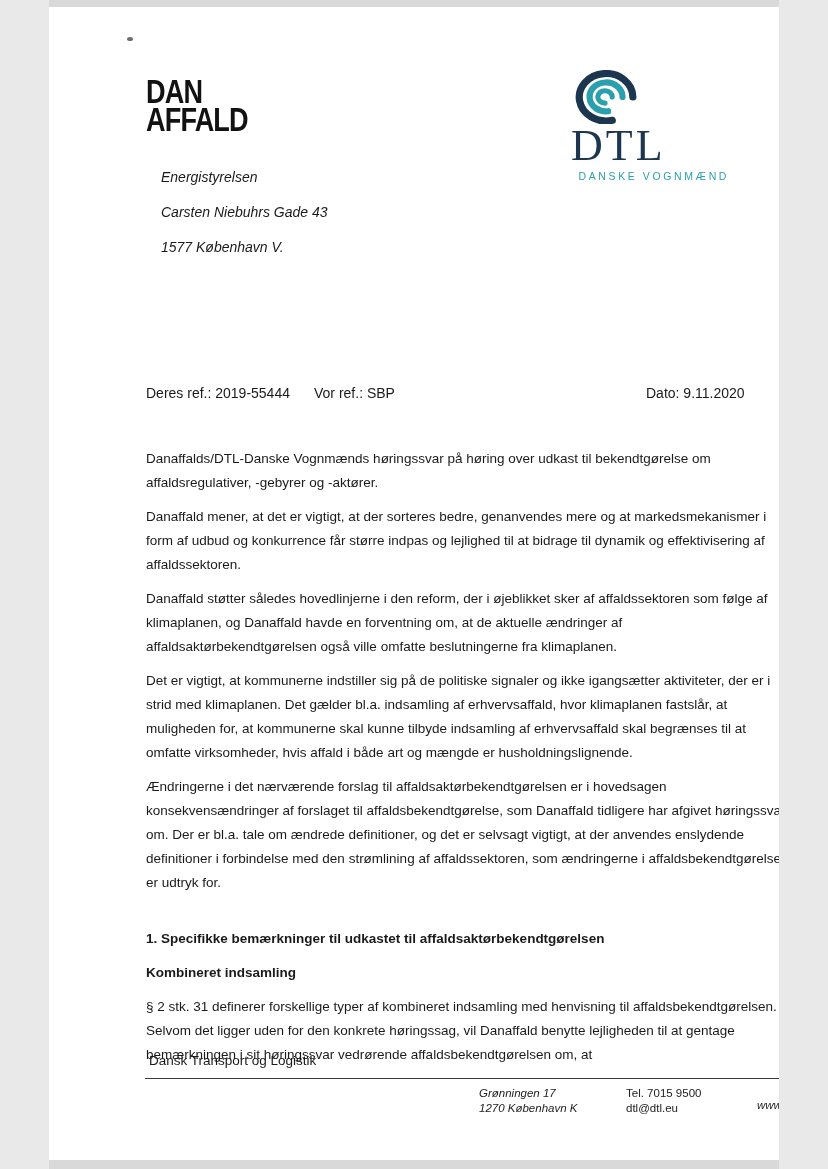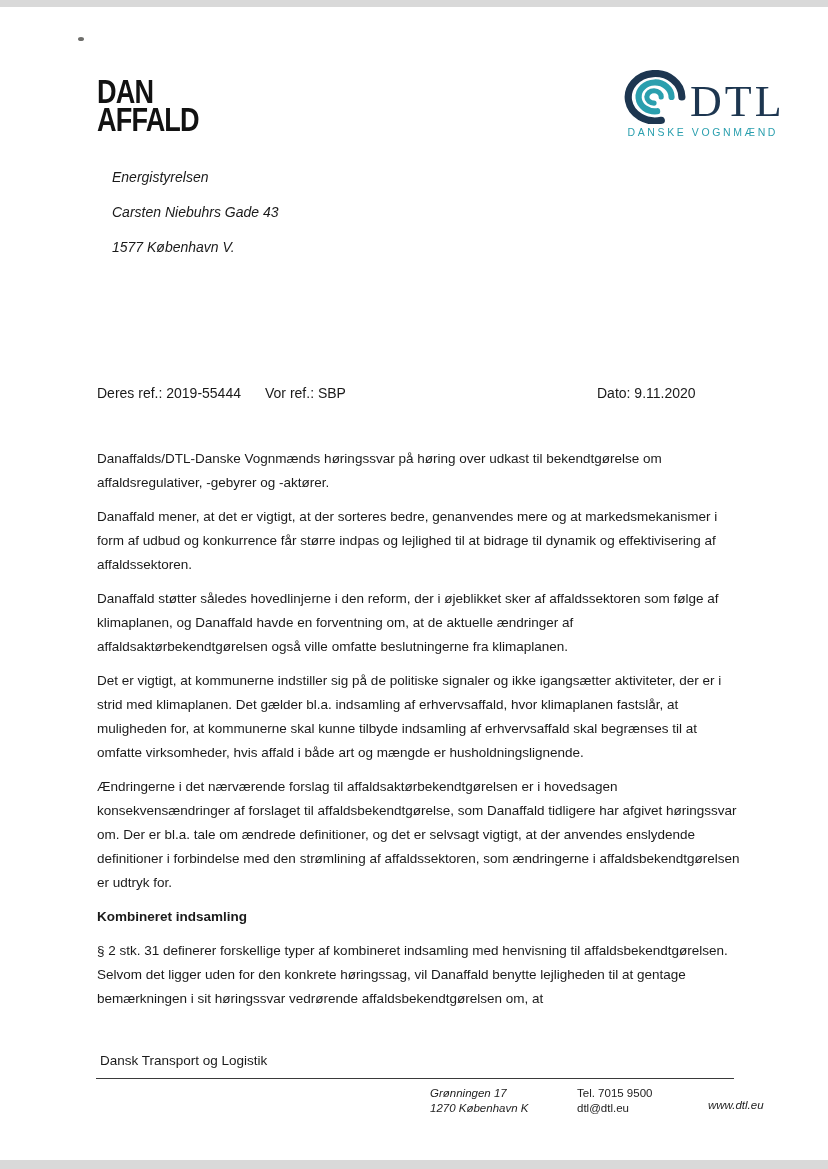--- a/index.html
+++ b/index.html
@@ -1,18 +1,18 @@
 <!DOCTYPE html>
 <html><head>
 <meta charset="utf-8">
 <style>
   html, body { margin: 0; padding: 0; background: #e9e9e9; }
   .page {
     position: relative;
-    width: 828px;
+    width: 730px;
     height: 1169px;
     margin: 0 auto;
     background: #ffffff;
     font-family: "Liberation Sans", sans-serif;
     color: #1a1a1a;
     overflow: hidden;
   }
   .edge-band { position: absolute; left: 0; width: 100%; background: #d9d9d9; }
   .edge-band.top { top: 0; height: 7px; }
   .edge-band.bottom { bottom: 0; height: 9px; }
@@ -25,21 +25,21 @@
   
   .logo-danaffald {
     position: absolute; left: 97px; top: 78px;
     font-weight: bold; color: #121212;
     font-size: 33px; line-height: 28px; letter-spacing: -1px;
     transform: scaleX(0.82); transform-origin: left top;
   }
 
   
   .logo-dtl { position: absolute; top: 70px; right: 50px; width: 158px; }
-  .logo-dtl .mark-row { display: flex; align-items: flex-end; }
+  .logo-dtl .mark-row { display: flex; align-items: flex-start; flex-direction: column; }
   .logo-dtl svg { display: block; margin-right: 4px; }
   .logo-dtl .dtl-name {
     font-family: "Liberation Serif", serif;
     font-size: 44px; line-height: 44px; letter-spacing: 3px;
     color: #1d3650; font-weight: normal;
   }
   .logo-dtl .dtl-tagline {
     margin-top: 2px; text-align: right;
     font-size: 10.5px; font-weight: normal; letter-spacing: 2.6px;
     color: #2a9fae; white-space: nowrap;
@@ -112,20 +112,21 @@
     <span class="vor">Vor ref.: SBP</span>
     <span class="dato">Dato: 9.11.2020</span>
   </div>
 
   <div class="body-content">
     <p class="doc-title">Danaffalds/DTL-Danske Vognmænds høringssvar på høring over udkast til bekendtgørelse om affaldsregulativer, -gebyrer og -aktører.</p>
     <p>Danaffald mener, at det er vigtigt, at der sorteres bedre, genanvendes mere og at markedsmekanismer i form af udbud og konkurrence får større indpas og lejlighed til at bidrage til dynamik og effektivisering af affaldssektoren.</p>
     <p>Danaffald støtter således hovedlinjerne i den reform, der i øjeblikket sker af affaldssektoren som følge af klimaplanen, og Danaffald havde en forventning om, at de aktuelle ændringer af affaldsaktørbekendtgørelsen også ville omfatte beslutningerne fra klimaplanen.</p>
     <p>Det er vigtigt, at kommunerne indstiller sig på de politiske signaler og ikke igangsætter aktiviteter, der er i strid med klimaplanen. Det gælder bl.a. indsamling af erhvervsaffald, hvor klimaplanen fastslår, at muligheden for, at kommunerne skal kunne tilbyde indsamling af erhvervsaffald skal begrænses til at omfatte virksomheder, hvis affald i både art og mængde er husholdningslignende.</p>
     <p>Ændringerne i det nærværende forslag til affaldsaktørbekendtgørelsen er i hovedsagen konsekvensændringer af forslaget til affaldsbekendtgørelse, som Danaffald tidligere har afgivet høringssvar om. Der er bl.a. tale om ændrede definitioner, og det er selvsagt vigtigt, at der anvendes enslydende definitioner i forbindelse med den strømlining af affaldssektoren, som ændringerne i affaldsbekendtgørelsen er udtryk for.</p>
+    <p class="section-heading">1. Specifikke bemærkninger til udkastet til affaldsaktørbekendtgørelsen</p>
     <p class="subsection-heading">Kombineret indsamling</p>
     <p>§ 2 stk. 31 definerer forskellige typer af kombineret indsamling med henvisning til affaldsbekendtgørelsen. Selvom det ligger uden for den konkrete høringssag, vil Danaffald benytte lejligheden til at gentage bemærkningen i sit høringssvar vedrørende affaldsbekendtgørelsen om, at</p>
   </div>
 
   <div class="footer-org">Dansk Transport og Logistik</div>
   <div class="footer-rule"></div>
 
   <div class="footer-col col-address">
     <div>Grønningen 17</div>
     <div>1270 København K</div>

